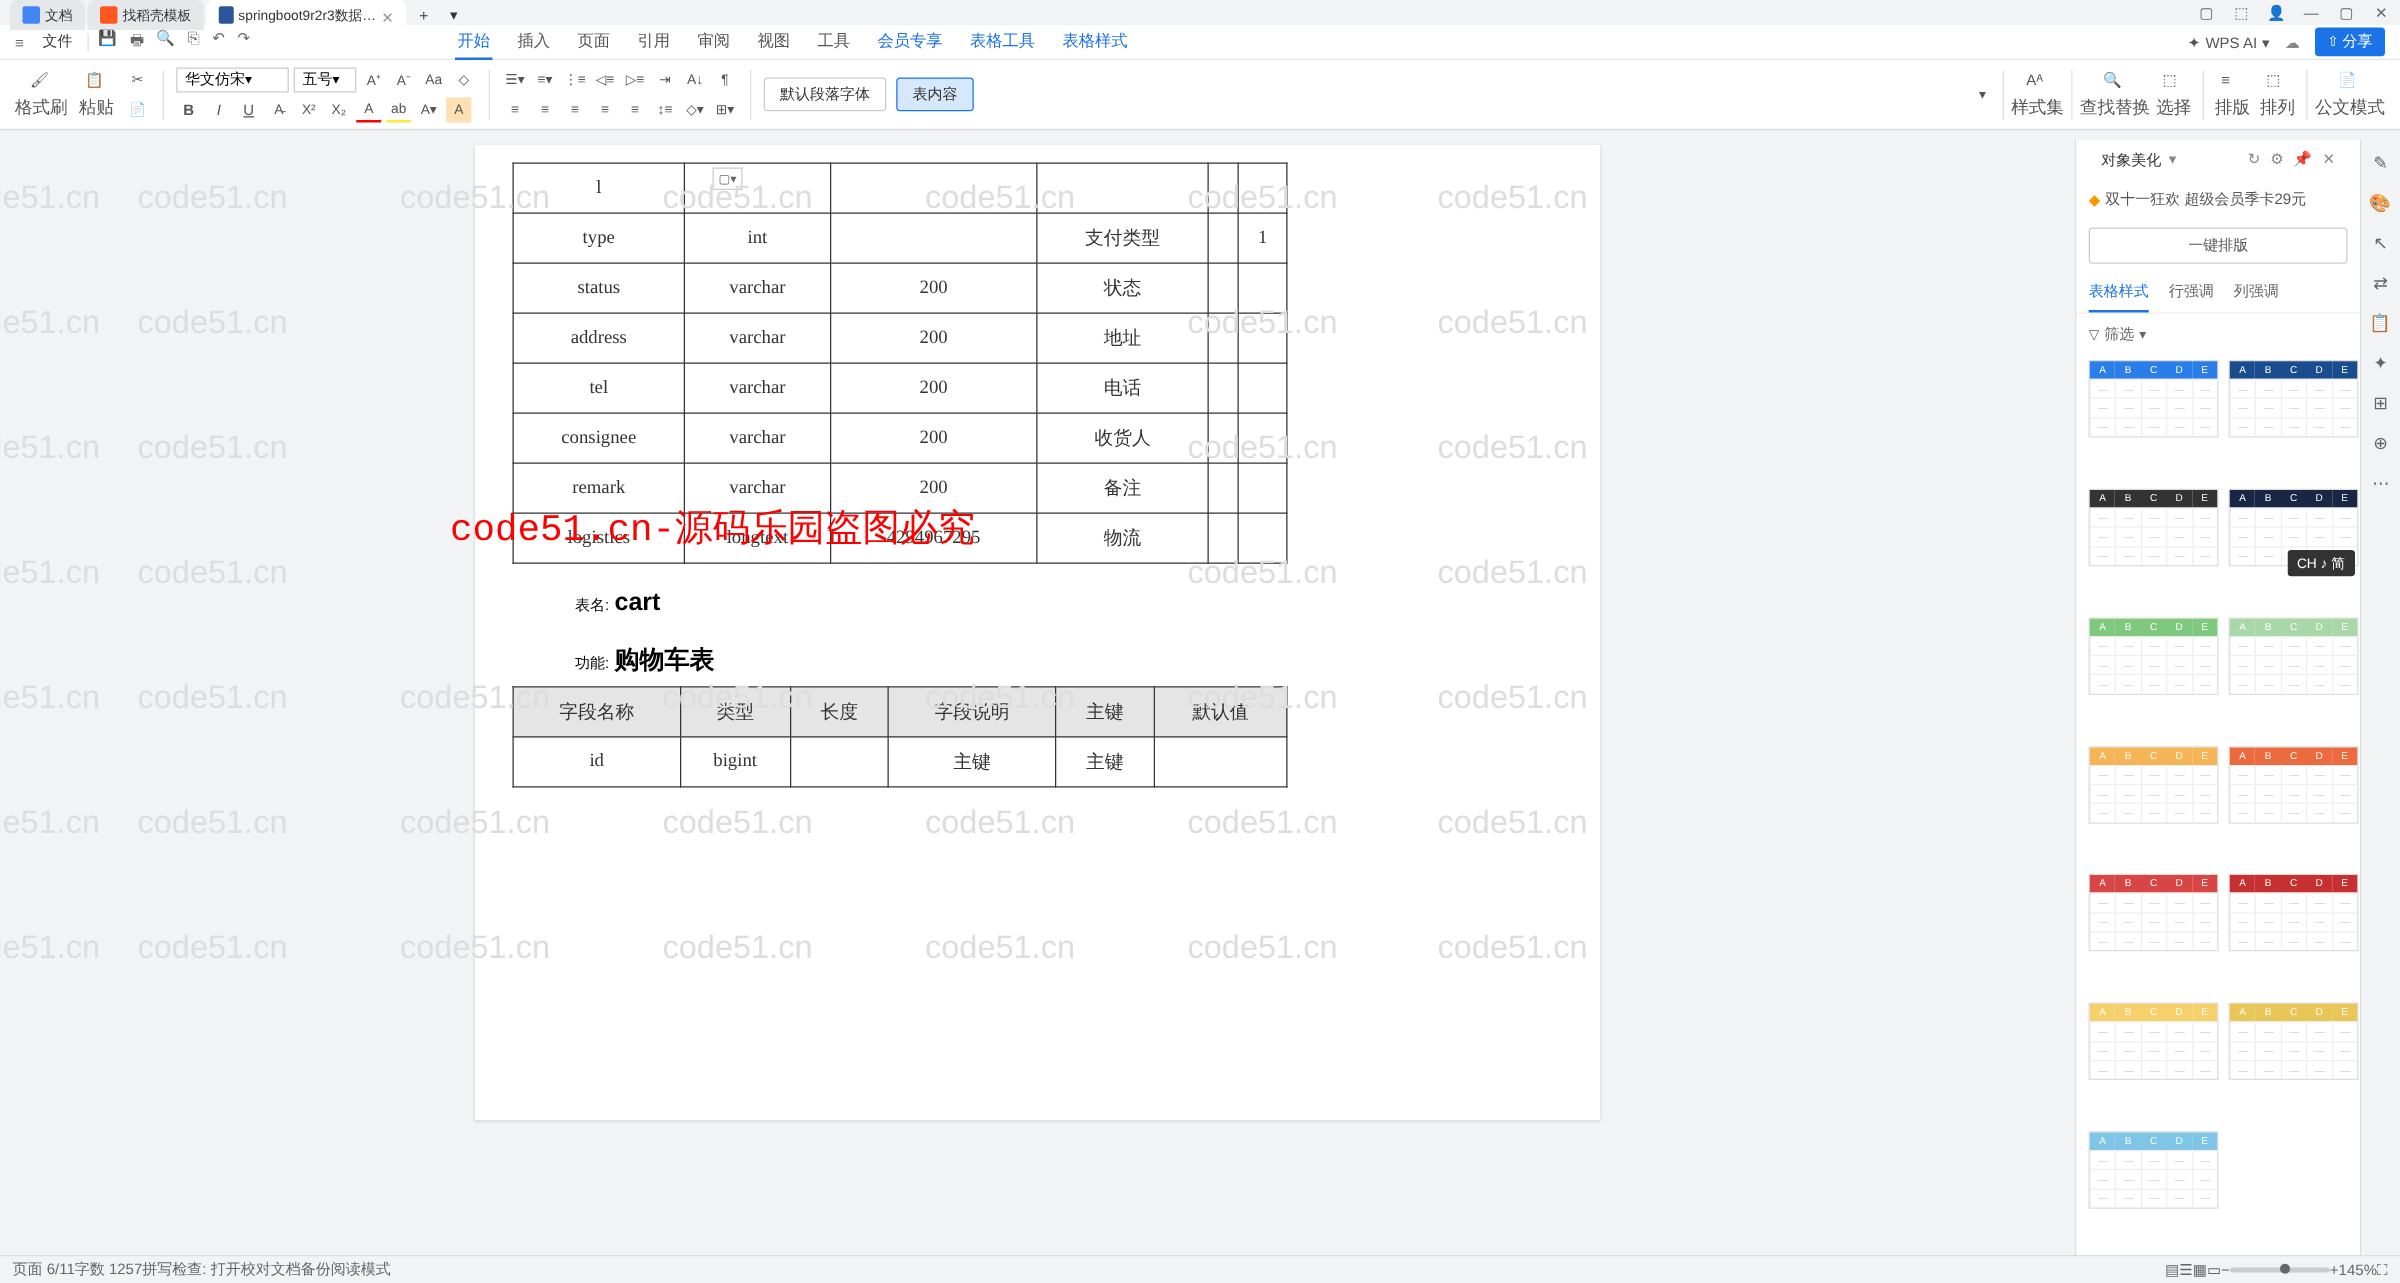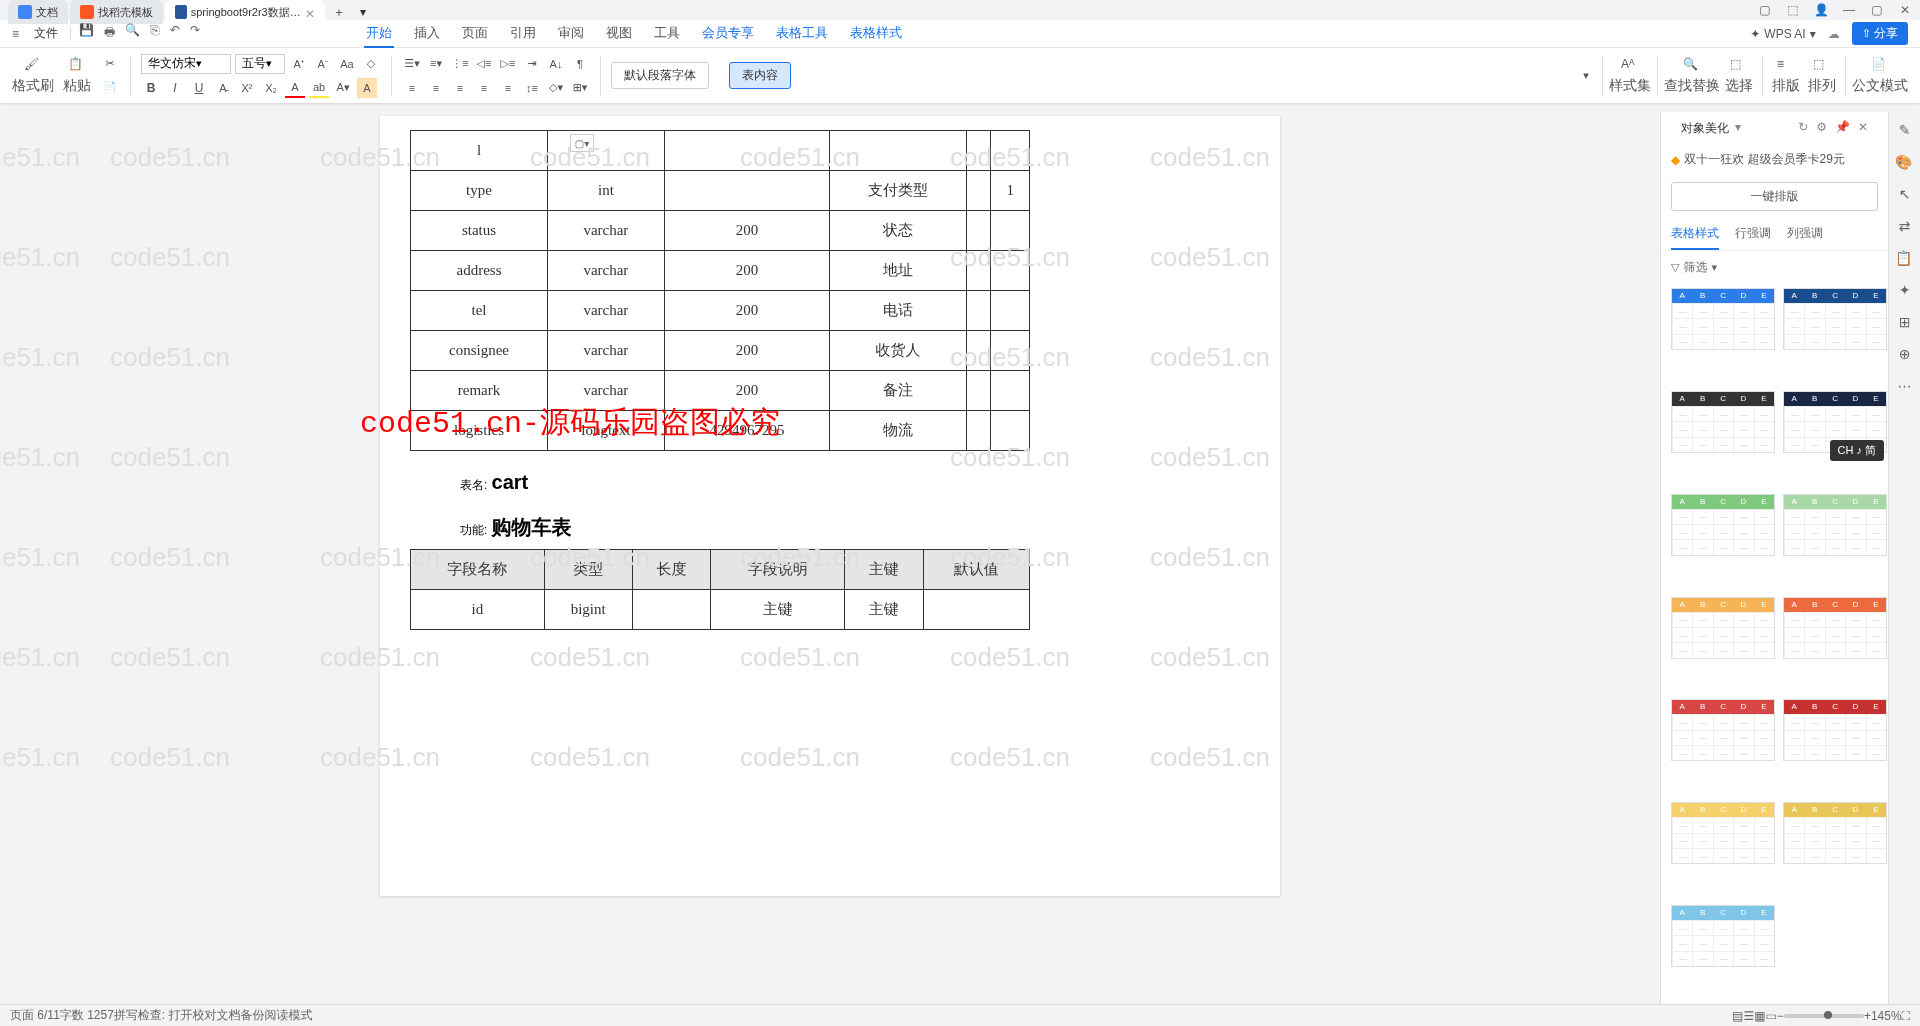--- a/index.html
+++ b/index.html
@@ -192,21 +192,21 @@
       <span class="ibtn">≡</span>
       <span class="ibtn">≡</span>
       <span class="ibtn">≡</span>
       <span class="ibtn">≡</span>
       <span class="ibtn">↕≡</span>
       <span class="ibtn">◇▾</span>
       <span class="ibtn">⊞▾</span>
     </div>
   </div>
   <span class="rsep"></span>
-  <div class="rrow" style="gap:20px">
+  <div class="rrow" style="gap:8px">
     <div class="rtoggle">默认段落字体</div>
     <div class="rtoggle act">表内容</div>
   </div>
   <div style="margin-left:auto;display:flex;align-items:center;gap:2px">
     <span class="ibtn">▾</span>
     <span class="rsep"></span>
     <div class="rgroup">
         <span class="ricon">Aᴬ</span>
         <span class="rlbl">样式集</span>
       </div>

